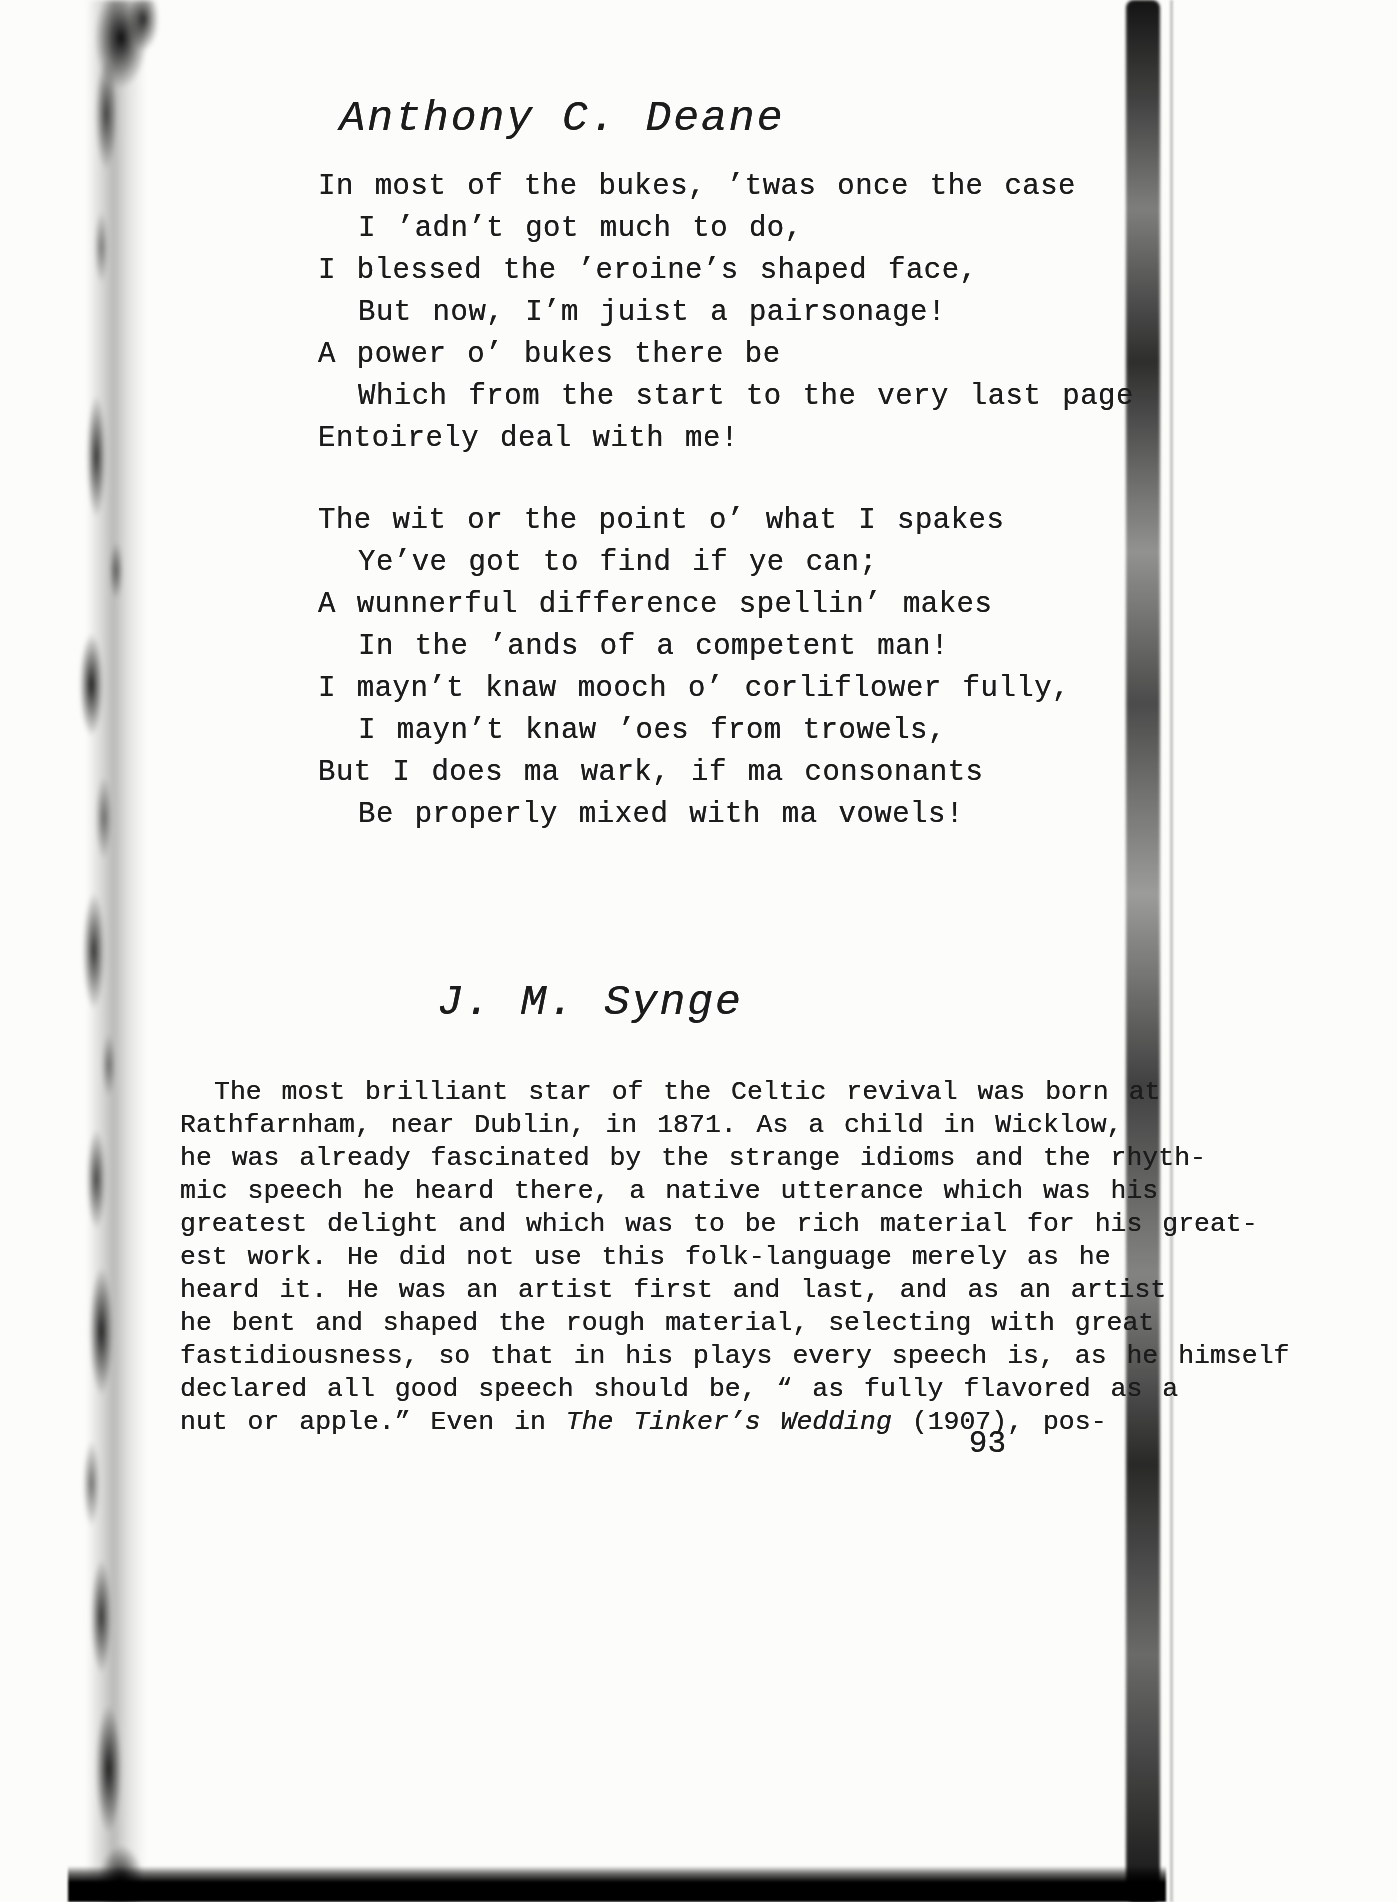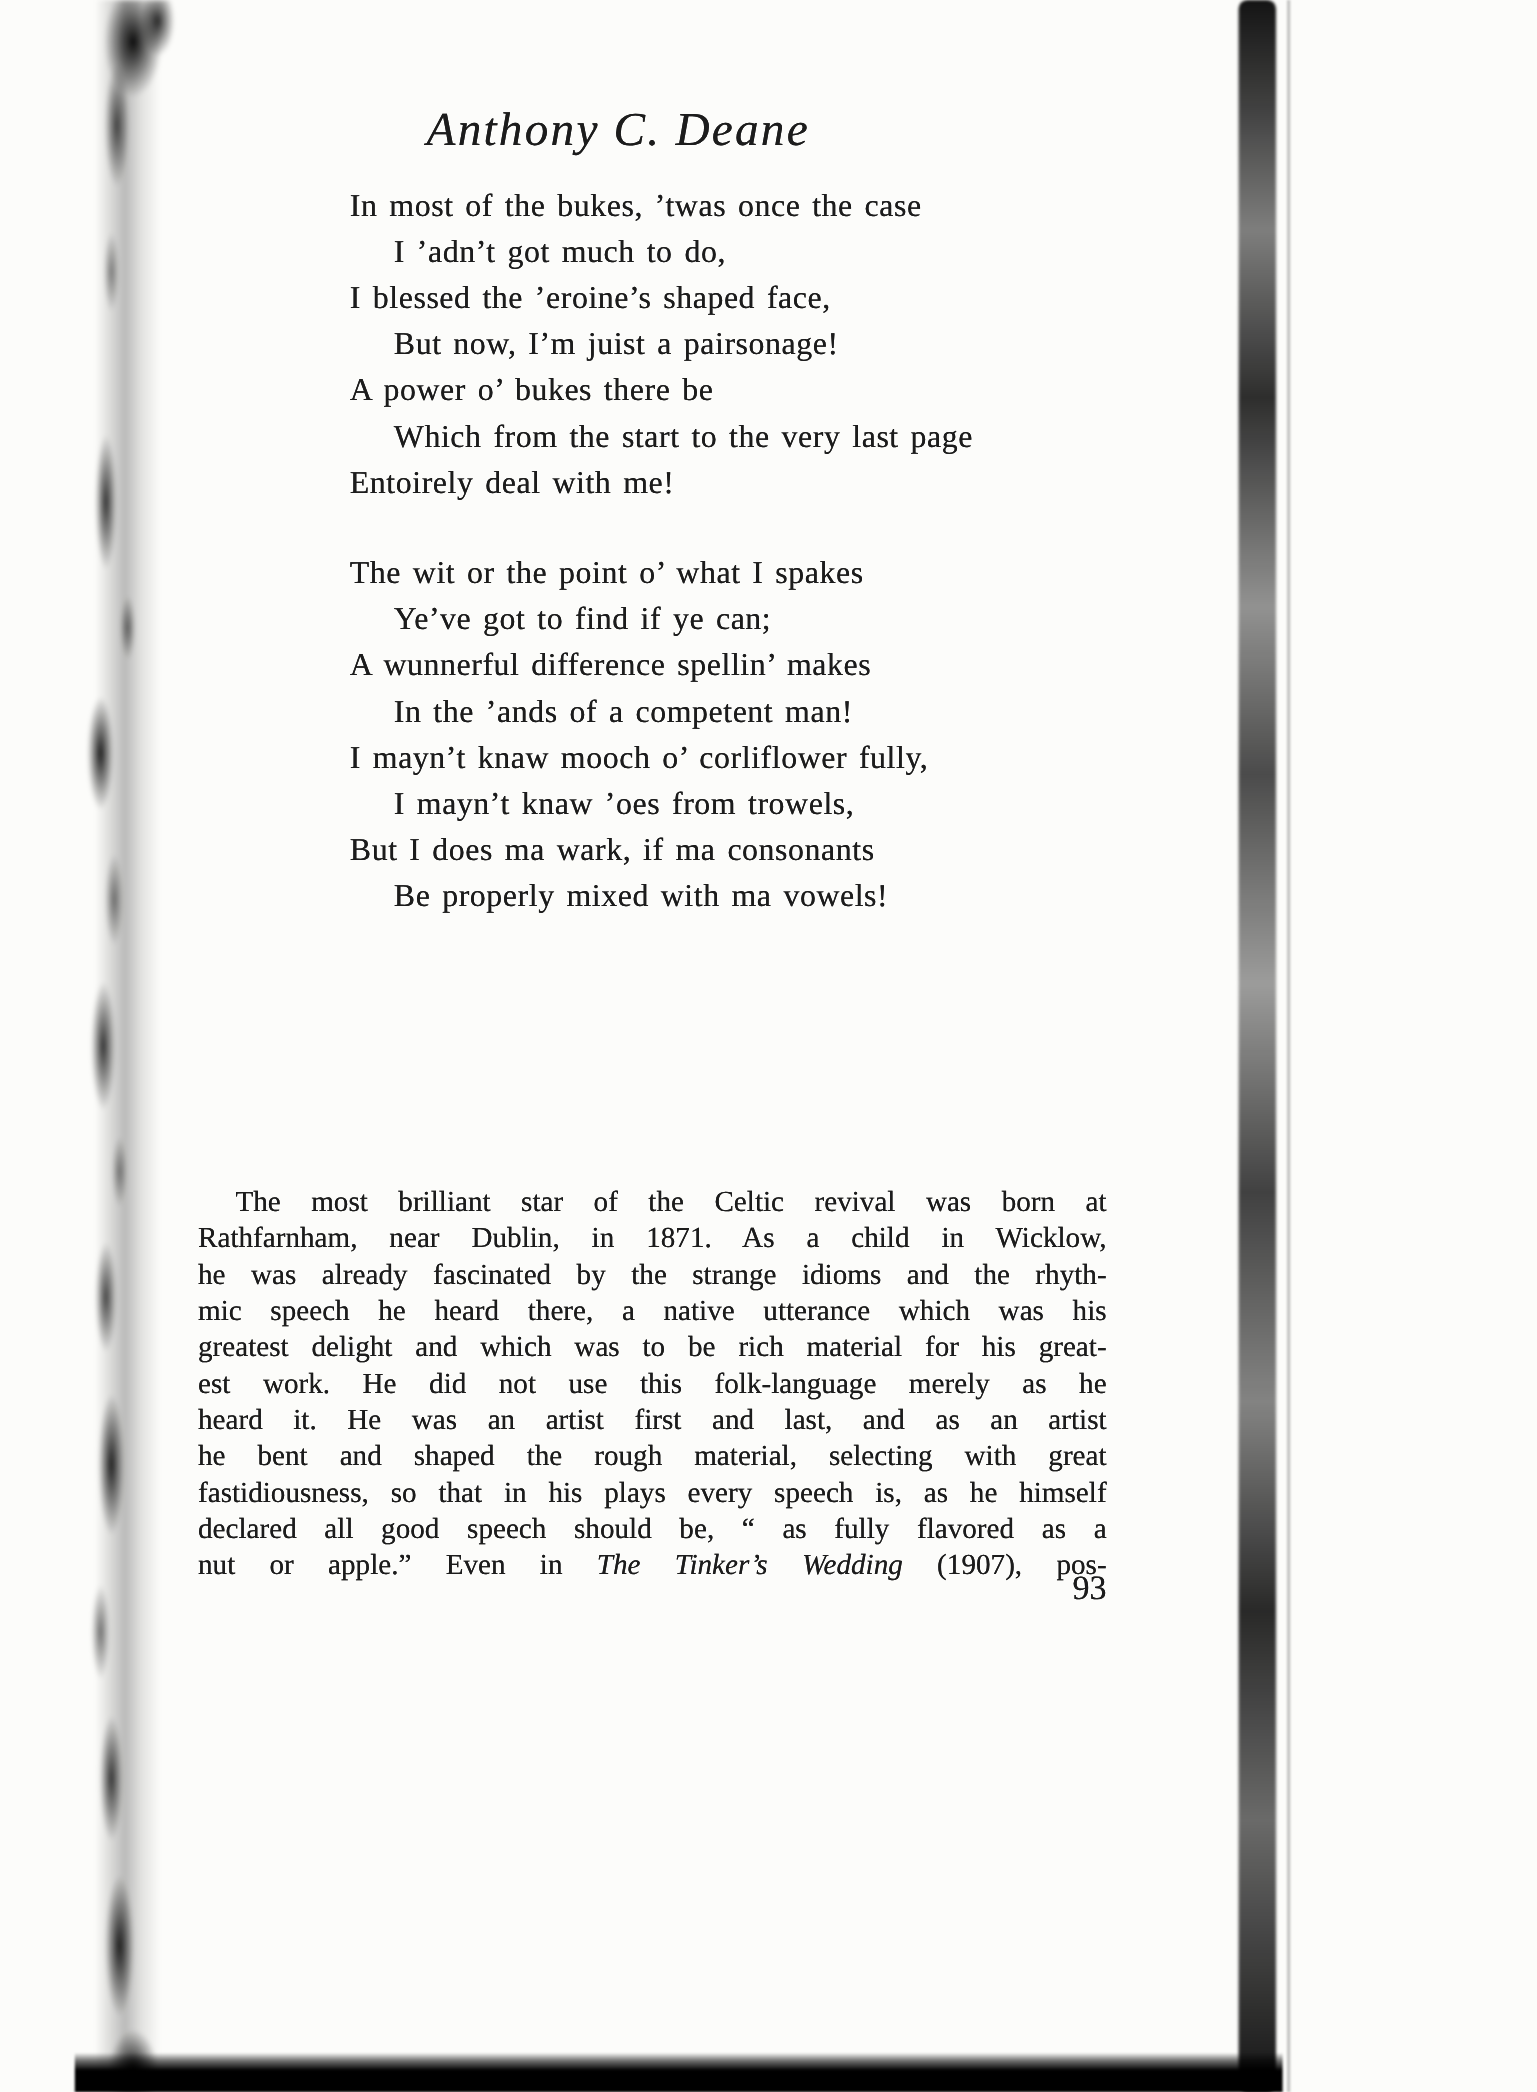--- a/index.html
+++ b/index.html
@@ -14,20 +14,21 @@
     position: relative;
     overflow: hidden;
     font-family: "Liberation Serif", serif;
     color: #1c1c1c;
   }
 
   .page {
     position: absolute;
     inset: 0;
     background: #fcfcfa;
+    font-family: Liberation Mono, monospace;
   }
 
   
   .scan-left {
     position: absolute;
     left: 64px; top: 0;
     width: 124px; height: 1902px;
     filter: blur(2px);
     background:
       radial-gradient(ellipse 38px 72px at 46% 2%,  rgba(0,0,0,.95), transparent 70%),
@@ -158,20 +159,21 @@
       <div class="pline">Ye’ve got to find if ye can;</div>
       <div class="pline">A wunnerful difference spellin’ makes</div>
       <div class="pline">In the ’ands of a competent man!</div>
       <div class="pline">I mayn’t knaw mooch o’ corliflower fully,</div>
       <div class="pline">I mayn’t knaw ’oes from trowels,</div>
       <div class="pline">But I does ma wark, if ma consonants</div>
       <div class="pline">Be properly mixed with ma vowels!</div>
     </div>
   </div>
 
+  <h2 class="heading h2">J. M. Synge</h2>
 
   <div class="prose">
     <div class="bline first">The most brilliant star of the Celtic revival was born at</div>
     <div class="bline">Rathfarnham, near Dublin, in 1871. As a child in Wicklow,</div>
     <div class="bline">he was already fascinated by the strange idioms and the rhyth-</div>
     <div class="bline">mic speech he heard there, a native utterance which was his</div>
     <div class="bline">greatest delight and which was to be rich material for his great-</div>
     <div class="bline">est work. He did not use this folk-language merely as he</div>
     <div class="bline">heard it. He was an artist first and last, and as an artist</div>
     <div class="bline">he bent and shaped the rough material, selecting with great</div>

